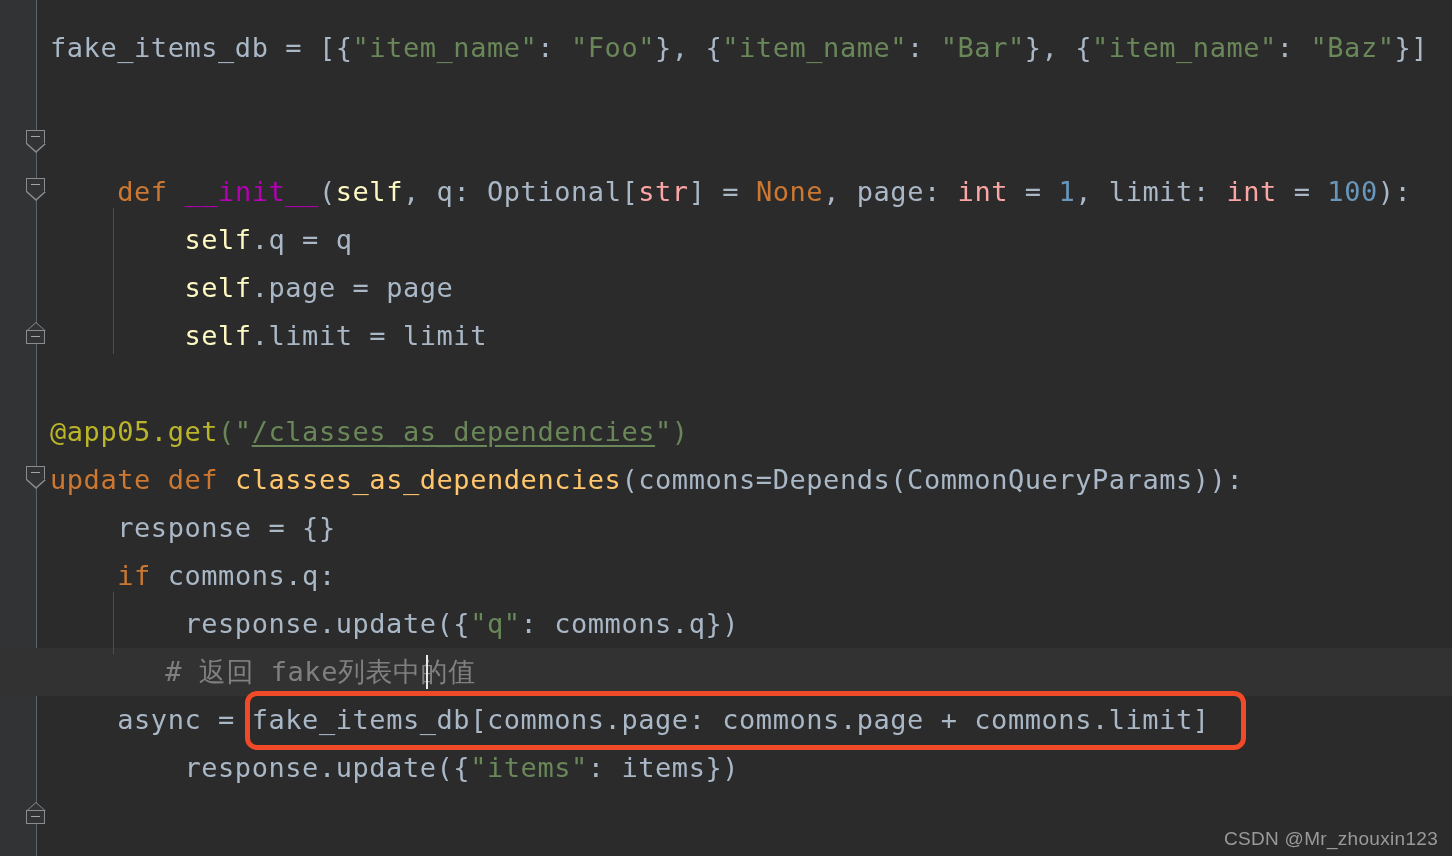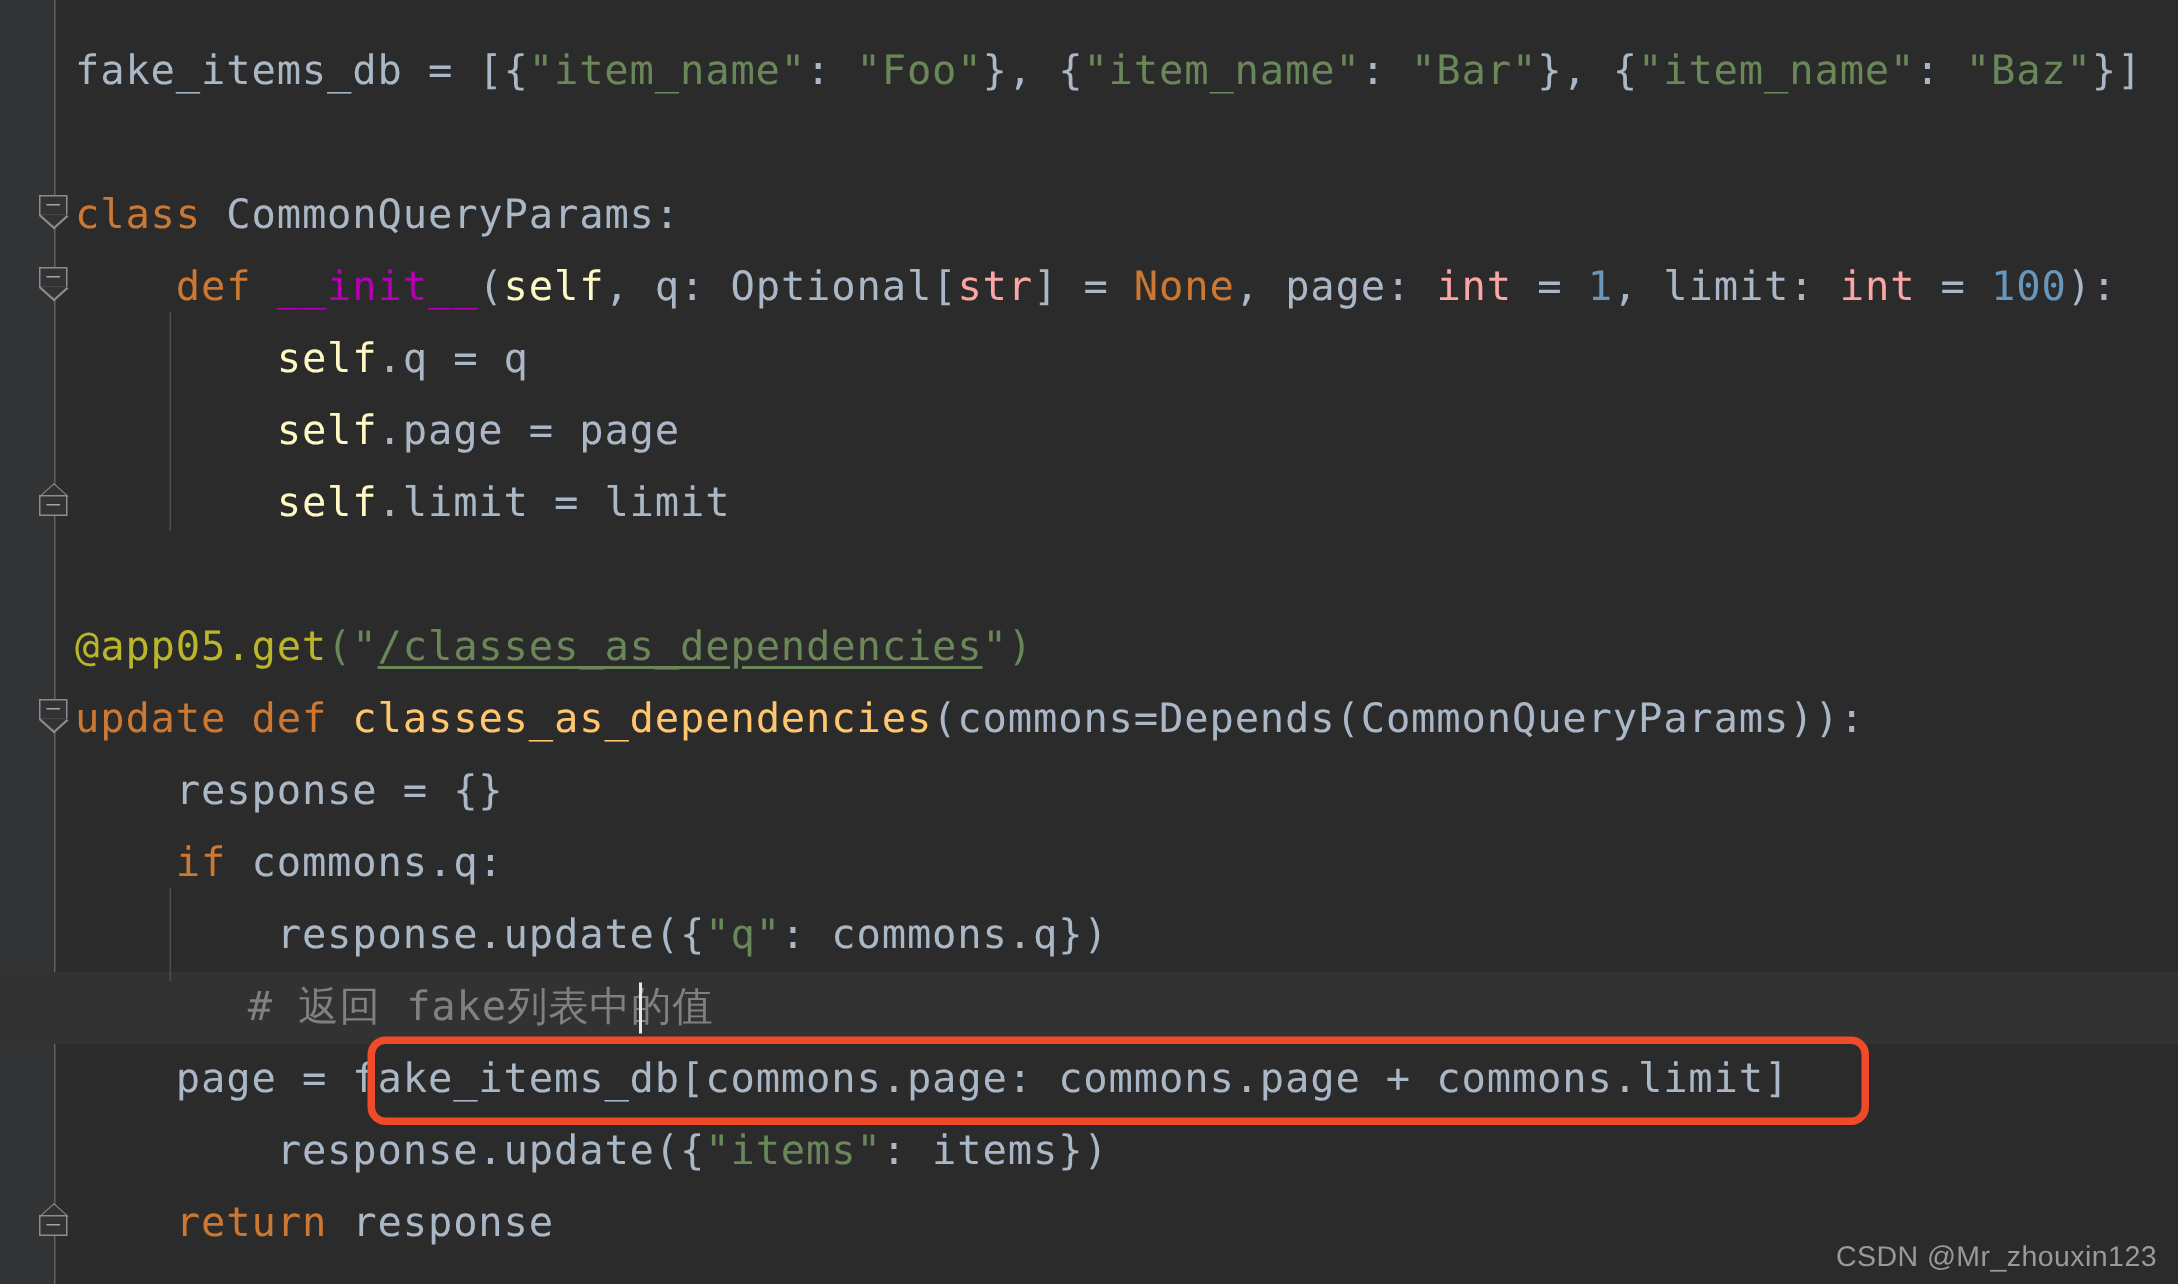--- a/index.html
+++ b/index.html
@@ -222,21 +222,20 @@
       <div class="minus"></div>
   </div>
 
   <div class="indent-guide" style="left:113px; top:208px; height:146px;"></div>
   <div class="indent-guide" style="left:113px; top:592px; height:62px;"></div>
 
   <div class="code-layer">
 
     <div class="line" style="top:24px;"><span class="plain">fake_items_db = [{</span><span class="str">"item_name"</span><span class="plain">: </span><span class="str">"Foo"</span><span class="plain">}, {</span><span class="str">"item_name"</span><span class="plain">: </span><span class="str">"Bar"</span><span class="plain">}, {</span><span class="str">"item_name"</span><span class="plain">: </span><span class="str">"Baz"</span><span class="plain">}]</span></div>
 
-    <div class="line" style="top:120px;"><span class="kw">class</span><span class="plain"> CommonQueryParams:</span></div>
 
     <div class="line" style="top:168px;"><span class="plain">    </span><span class="kw">def</span><span class="plain"> </span><span class="dunder">__init__</span><span class="plain">(</span><span class="selfkw">self</span><span class="plain">, q: Optional[</span><span class="builtin">str</span><span class="plain">] = </span><span class="kw">None</span><span class="plain">, page: </span><span class="builtin">int</span><span class="plain"> = </span><span class="num">1</span><span class="plain">, limit: </span><span class="builtin">int</span><span class="plain"> = </span><span class="num">100</span><span class="plain">):</span></div>
 
     <div class="line" style="top:216px;text-align:center;"><span class="plain">        </span><span class="selfkw">self</span><span class="plain">.q = q</span></div>
 
     <div class="line" style="top:264px;"><span class="plain">        </span><span class="selfkw">self</span><span class="plain">.page = page</span></div>
 
     <div class="line" style="top:312px;"><span class="plain">        </span><span class="selfkw">self</span><span class="plain">.limit = limit</span></div>
 
     <div class="line" style="top:408px;"><span class="deco">@app05.get</span><span class="str">("</span><span class="urlstr">/classes_as_dependencies</span><span class="str">")</span></div>
@@ -245,25 +244,24 @@
 
     <div class="line" style="top:504px;"><span class="plain">    </span><span class="plain">response = {}</span></div>
 
     <div class="line" style="top:552px;"><span class="plain">    </span><span class="kw">if</span><span class="plain"> commons.q:</span></div>
 
     <div class="line" style="top:600px;"><span class="plain">        </span><span class="plain">response.update({</span><span class="str">"q"</span><span class="plain">: commons.q})</span></div>
 
     <div class="line" style="top:648px;"><span class="plain">    </span><span class="comment"># 返回 fake列表中的值</span></div>
     <div class="caret" style="left:426px; top:655px;"></div>
 
-    <div class="line" style="top:696px;"><span class="plain">    </span><span class="plain">page = </span><span class="plain">fake_items_db[commons.page: commons.page + commons.limit]</span></div>
+    <div class="line" style="top:696px;"><span class="plain">    </span><span class="plain">async = </span><span class="plain">fake_items_db[commons.page: commons.page + commons.limit]</span></div>
 
     <div class="line" style="top:744px;"><span class="plain">        </span><span class="plain">response.update({</span><span class="str">"items"</span><span class="plain">: items})</span></div>
 
-    <div class="line" style="top:792px;"><span class="plain">    </span><span class="kw">return</span><span class="plain"> response</span></div>
 
   </div>
 
   <div class="annotation-box" style="left:245px; top:691px; width:1001px; height:59px;"></div>
 
   <div class="watermark">CSDN @Mr_zhouxin123</div>
 
 </div>
 
 </body></html>

